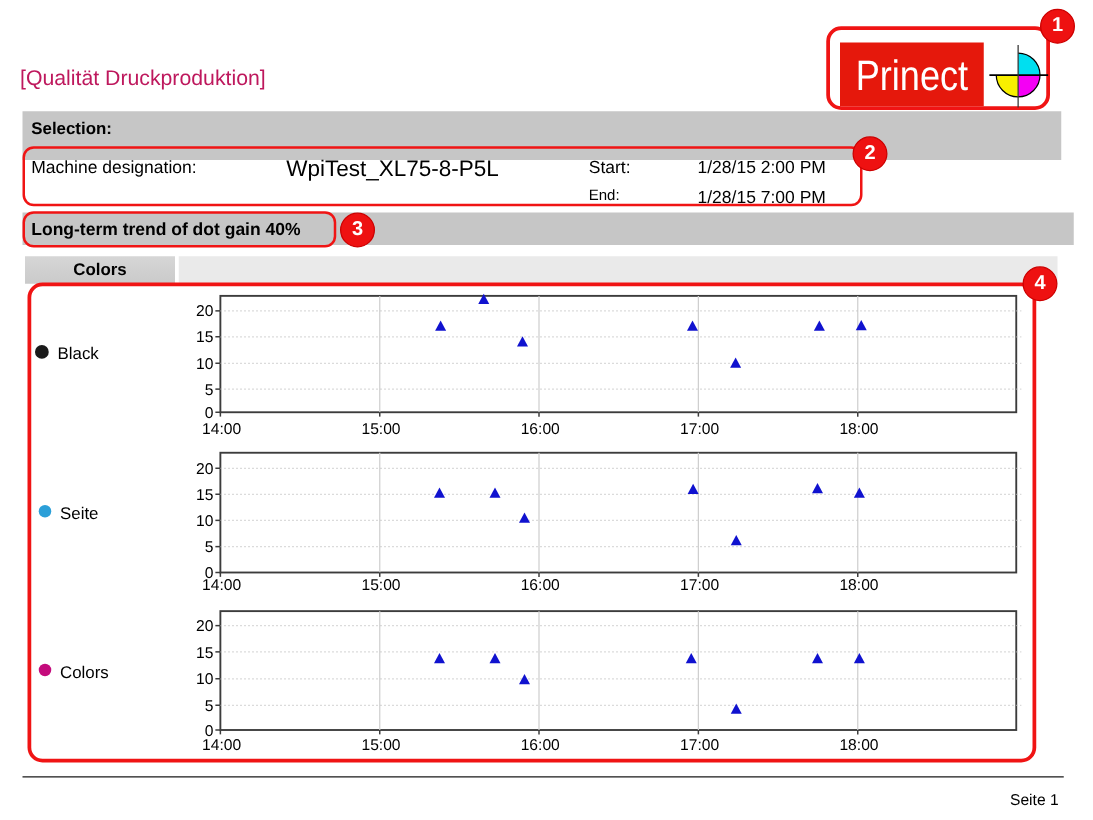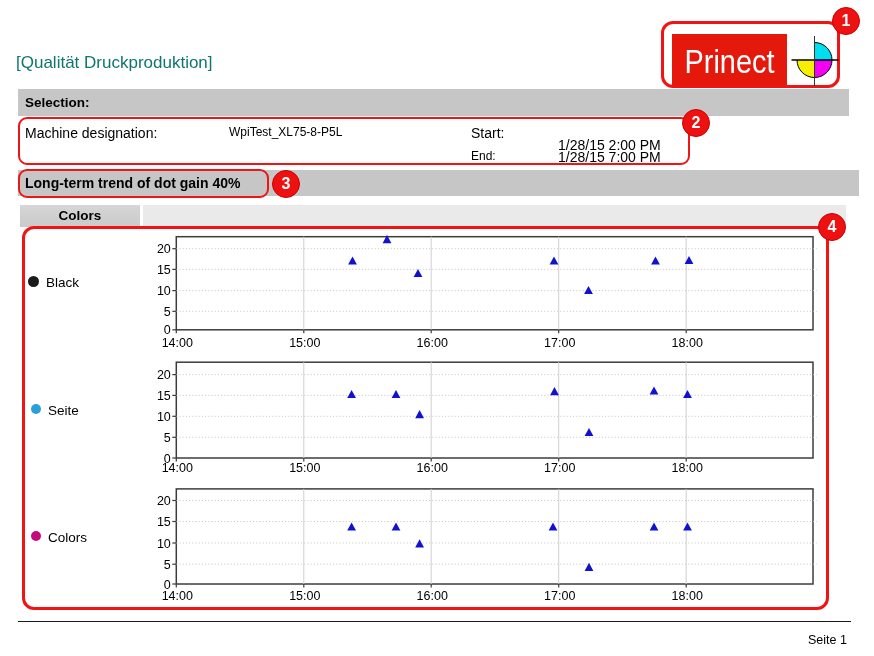--- a/index.html
+++ b/index.html
@@ -10,44 +10,44 @@
   .badge{position:absolute;width:28px;height:28px;border-radius:50%;background:#ee1111;
          border:1px solid #cc0000;box-sizing:border-box;color:#fff;font-size:16px;font-weight:bold;
          text-align:center;line-height:26px;}
   .graybar{position:absolute;background:#c6c6c6;font-weight:bold;font-size:13.5px;}
   .txt{position:absolute;font-size:13.5px;white-space:nowrap;}
 </style>
 </head>
 <body>
 <div id="page">
 
-  <div class="abs" style="left:16px;top:53px;font-size:17px;color:#0f766e;">[Qualität Druckproduktion]</div>
+  <div class="abs" style="left:16px;top:53px;font-size:17px;color:#be185d;">[Qualität Druckproduktion]</div>
 
   <div class="redbox" style="left:661px;top:21px;width:179px;height:67px;"></div>
 
   <div class="abs" style="left:672px;top:34px;width:115px;height:51px;background:#e5180c;"></div>
   <div class="abs" style="left:672px;top:34px;width:115px;height:51px;color:#fff;font-size:34px;
        text-align:center;line-height:54px;transform:scaleX(0.85);">Prinect</div>
 
   <svg class="abs" style="left:789px;top:34px;" width="52" height="54" viewBox="0 0 52 54">
     <path d="M 25.5 8.5 A 17.5 17.5 0 0 1 43 26 L 25.5 26 Z" fill="#00dff0" stroke="none"></path>
     <path d="M 43 26 A 17.5 17.5 0 0 1 25.5 43.5 L 25.5 26 Z" fill="#f400f4" stroke="none"></path>
     <path d="M 25.5 43.5 A 17.5 17.5 0 0 1 8 26 L 25.5 26 Z" fill="#f8ef00" stroke="none"></path>
     <path d="M 25.5 8.5 A 17.5 17.5 0 0 1 43 26 A 17.5 17.5 0 0 1 25.5 43.5 A 17.5 17.5 0 0 1 8 26" fill="none" stroke="#000" stroke-width="1"></path>
     <line x1="2.5" y1="26" x2="49.5" y2="26" stroke="#000" stroke-width="1.4"></line>
     <line x1="25.5" y1="2" x2="25.5" y2="52" stroke="#333" stroke-width="1"></line>
   </svg>
   <div class="badge" style="left:832px;top:7px;">1</div>
 
-  <div class="graybar" style="left:18px;top:89px;width:831px;height:27px;line-height:27px;padding-left:7px;box-sizing:border-box;">Selection:</div>
+  <div class="graybar" style="left:18px;top:89px;width:831px;height:39px;line-height:27px;padding-left:7px;box-sizing:border-box;">Selection:</div>
 
   <div class="txt" style="left:25px;top:125px;font-size:14px;">Machine designation:</div>
-  <div class="txt" style="left:229px;top:125px;font-size:12px;">WpiTest_XL75-8-P5L</div>
+  <div class="txt" style="left:229px;top:125px;font-size:18px;">WpiTest_XL75-8-P5L</div>
   <div class="txt" style="left:471px;top:125px;font-size:14px;">Start:</div>
-  <div class="txt" style="left:558px;top:125px;font-size:14px;margin-top:12px;">1/28/15 2:00 PM</div>
+  <div class="txt" style="left:558px;top:125px;font-size:14px;">1/28/15 2:00 PM</div>
   <div class="txt" style="left:471px;top:149px;font-size:12px;">End:</div>
   <div class="txt" style="left:558px;top:149px;font-size:14px;">1/28/15 7:00 PM</div>
 
   <div class="redbox" style="left:18px;top:117px;width:672px;height:48px;border-width:2.5px;border-radius:9px;"></div>
   <div class="badge" style="left:682px;top:109px;">2</div>
 
   <div class="graybar" style="left:18px;top:170px;width:841px;height:26px;line-height:26px;padding-left:7px;box-sizing:border-box;font-size:14px;">Long-term trend of dot gain 40%</div>
   <div class="redbox" style="left:18px;top:169px;width:251px;height:29px;border-width:2.5px;border-radius:9px;"></div>
   <div class="badge" style="left:272px;top:170px;">3</div>
 

